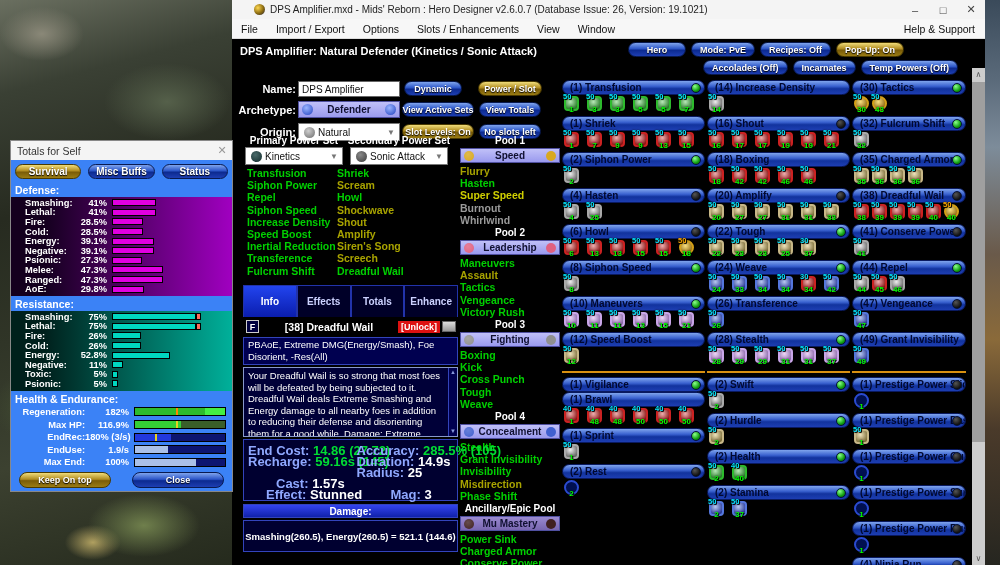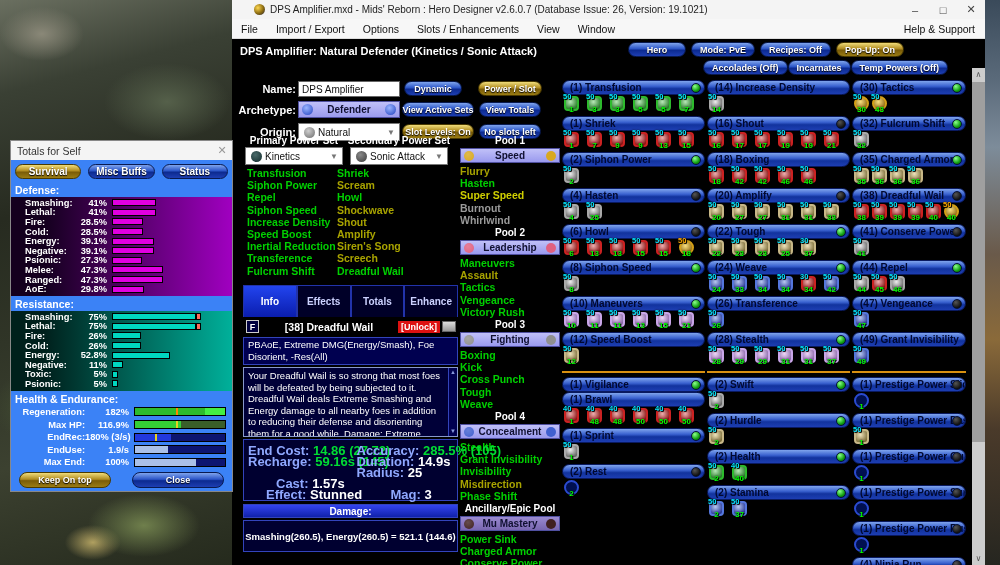--- a/index.html
+++ b/index.html
@@ -27,21 +27,21 @@
   .tb-btn{width:28px;height:19px;display:flex;align-items:center;justify-content:center;
     color:#444;font-size:11px;cursor:default;}
   .menubar{position:absolute;left:0;top:19px;width:100%;height:20px;background:#f7f7f7;
     display:flex;align-items:center;font-size:10.5px;color:#111;border-bottom:1px solid #ddd;}
   .menu-item{padding:0 9px;height:100%;display:flex;align-items:center;}
   .menu-help{margin-left:auto;padding:0 10px;}
   .appbody{position:absolute;left:0;top:39px;width:100%;height:526px;background:#000;}
   
   .build-title{position:absolute;left:8px;top:6px;font-size:11px;font-weight:bold;color:#fff;white-space:nowrap;}
   .hdr-row1{position:absolute;left:396px;top:3px;display:flex;gap:5px;}
-  .hdr-row2{position:absolute;left:471px;top:21px;display:flex;}
+  .hdr-row2{position:absolute;left:471px;top:21px;display:flex;gap:5px;}
   .pill{height:15px;border-radius:8px;display:flex;align-items:center;justify-content:center;
     font-size:9px;font-weight:bold;color:#fff;text-shadow:0 1px 1px #000;padding:0 8px;
     border:1px solid #091a50;white-space:nowrap;}
   .pill.blue{background:linear-gradient(#7fa4ec 0%,#2b55c8 45%,#0c2a90 55%,#1d3eb2 100%);}
   .pill.gold{background:linear-gradient(#f0dc7a 0%,#b08c20 45%,#7a5c08 55%,#9a7c14 100%);border-color:#4a3a00;}
   
   .frm-label{position:absolute;font-size:11px;font-weight:bold;color:#fff;text-align:right;width:62px;}
   .name-input{position:absolute;left:66px;top:42px;width:102px;height:16px;background:#fff;
     border:1px solid #666;font-size:10px;color:#111;padding:0 3px;font-family:inherit;}
   .combo{position:absolute;height:17px;background:#fff;border:1px solid #777;display:flex;

